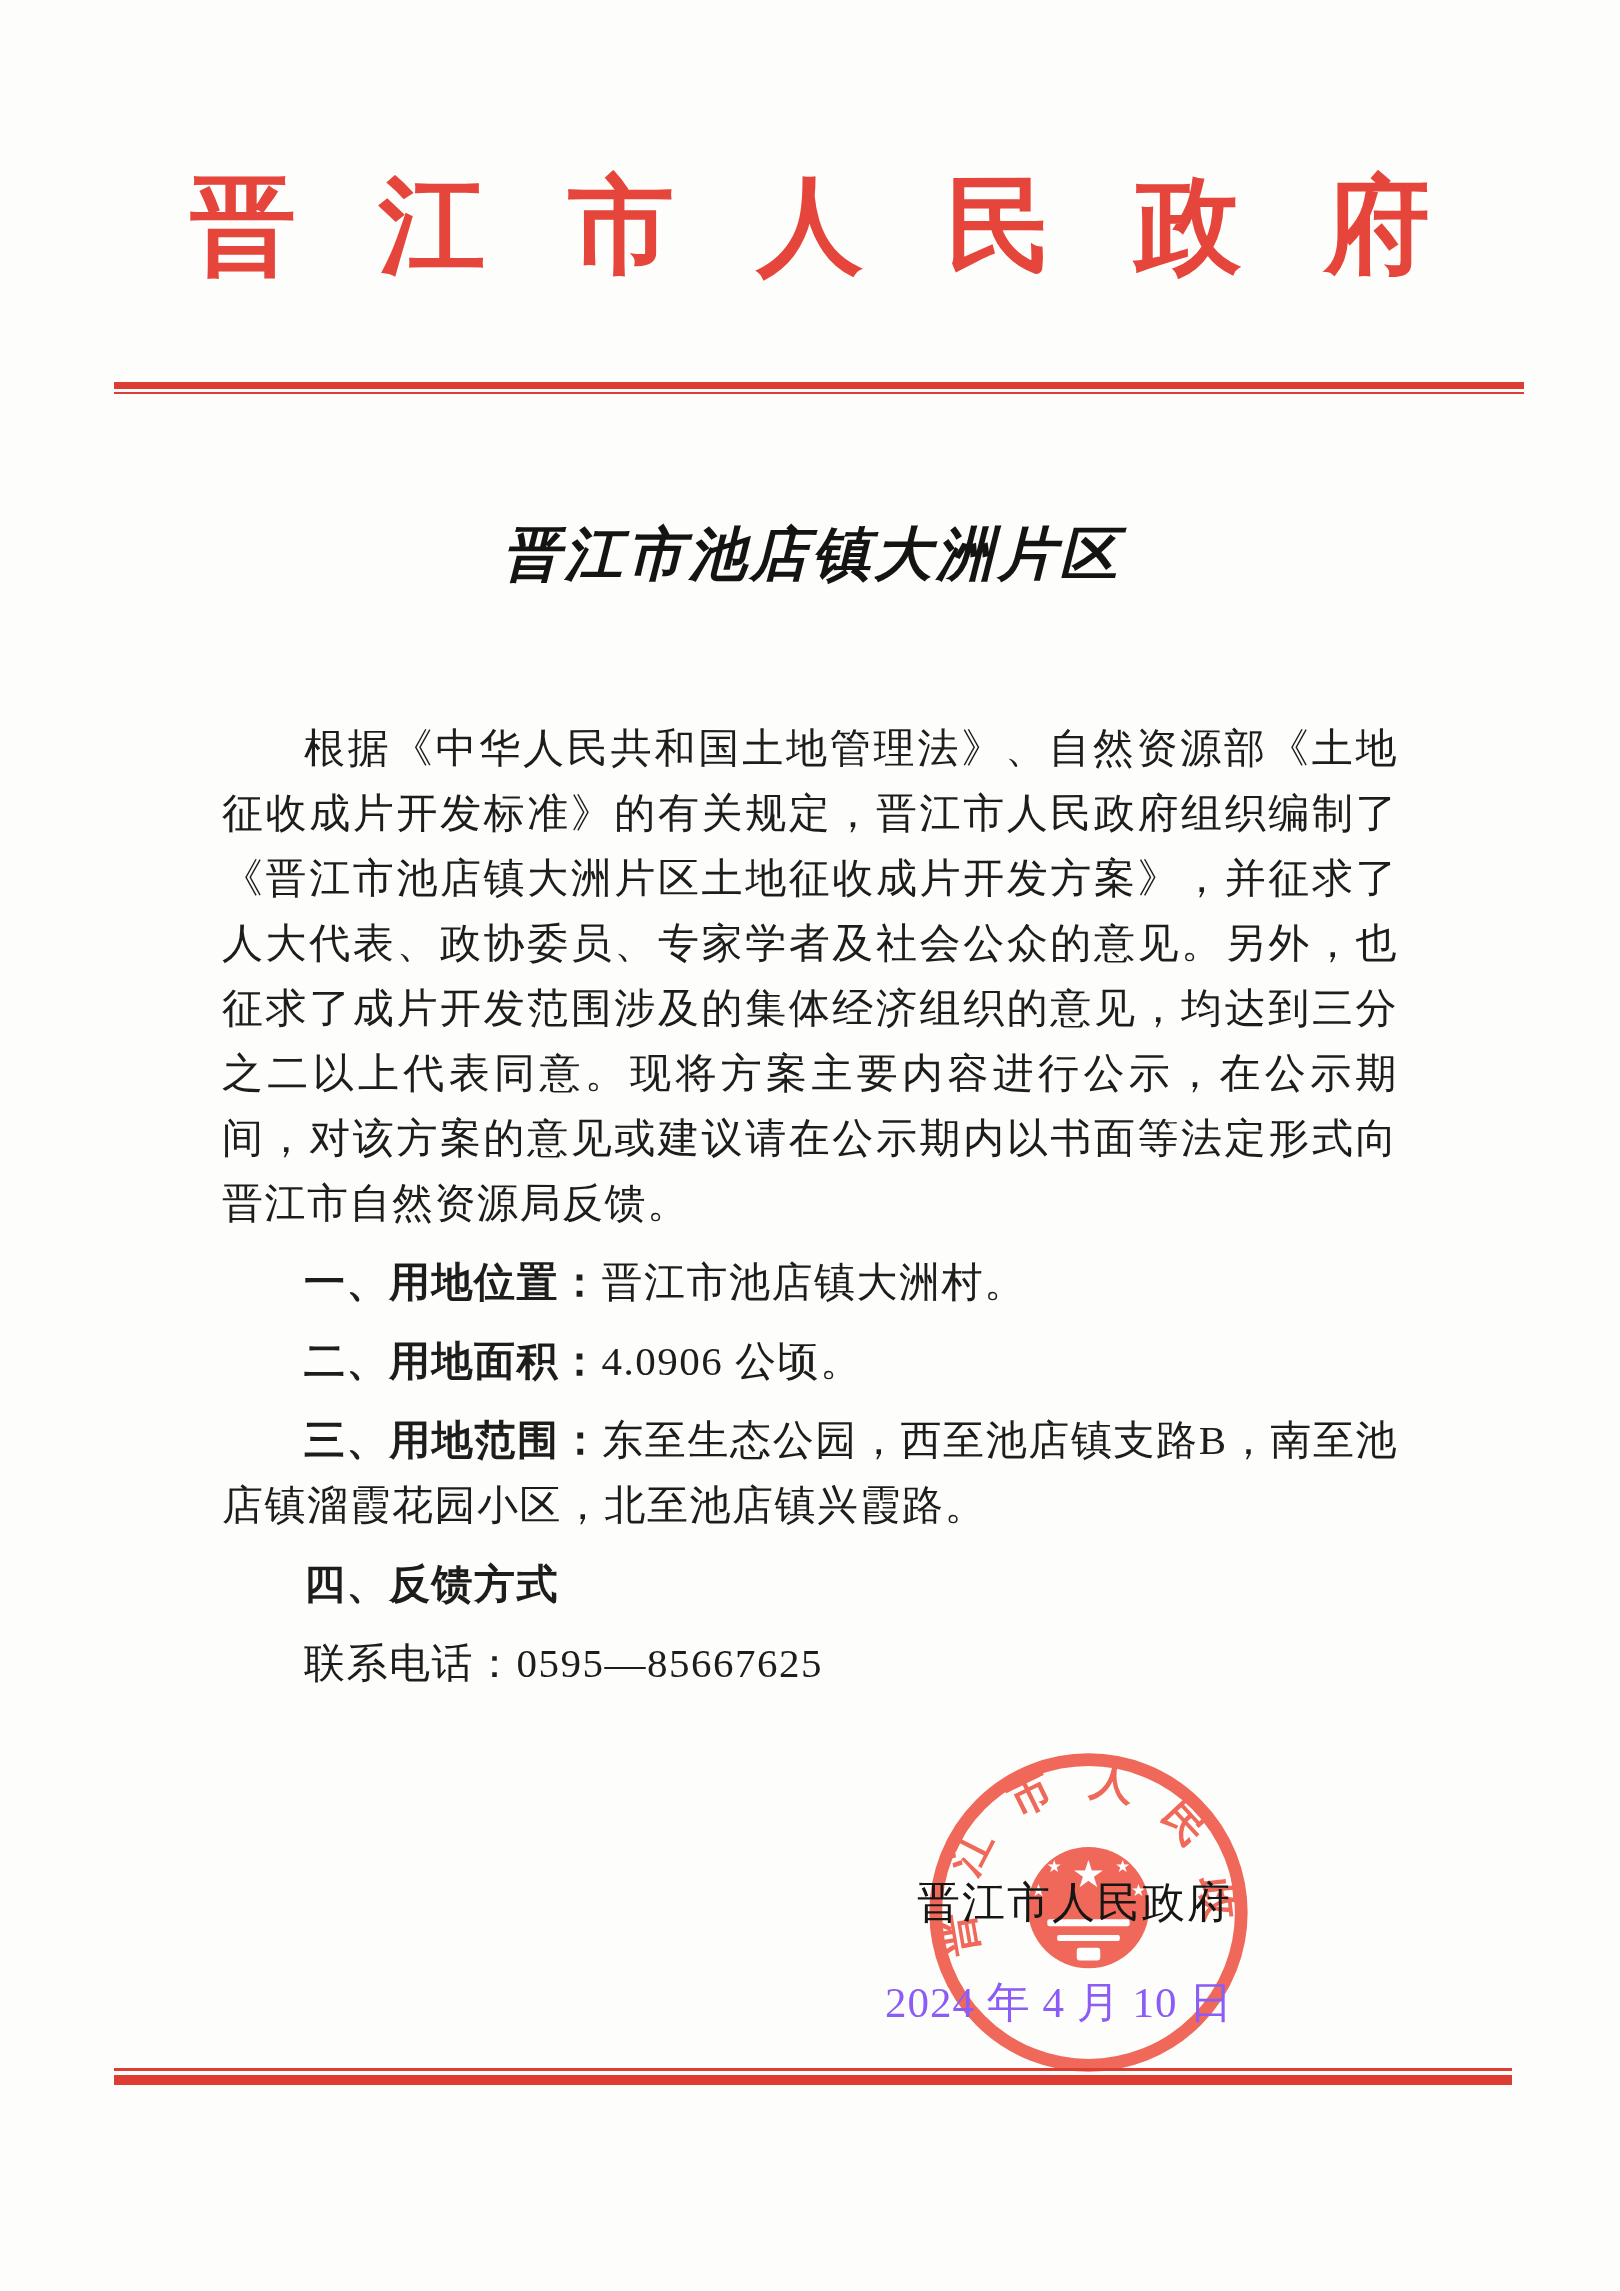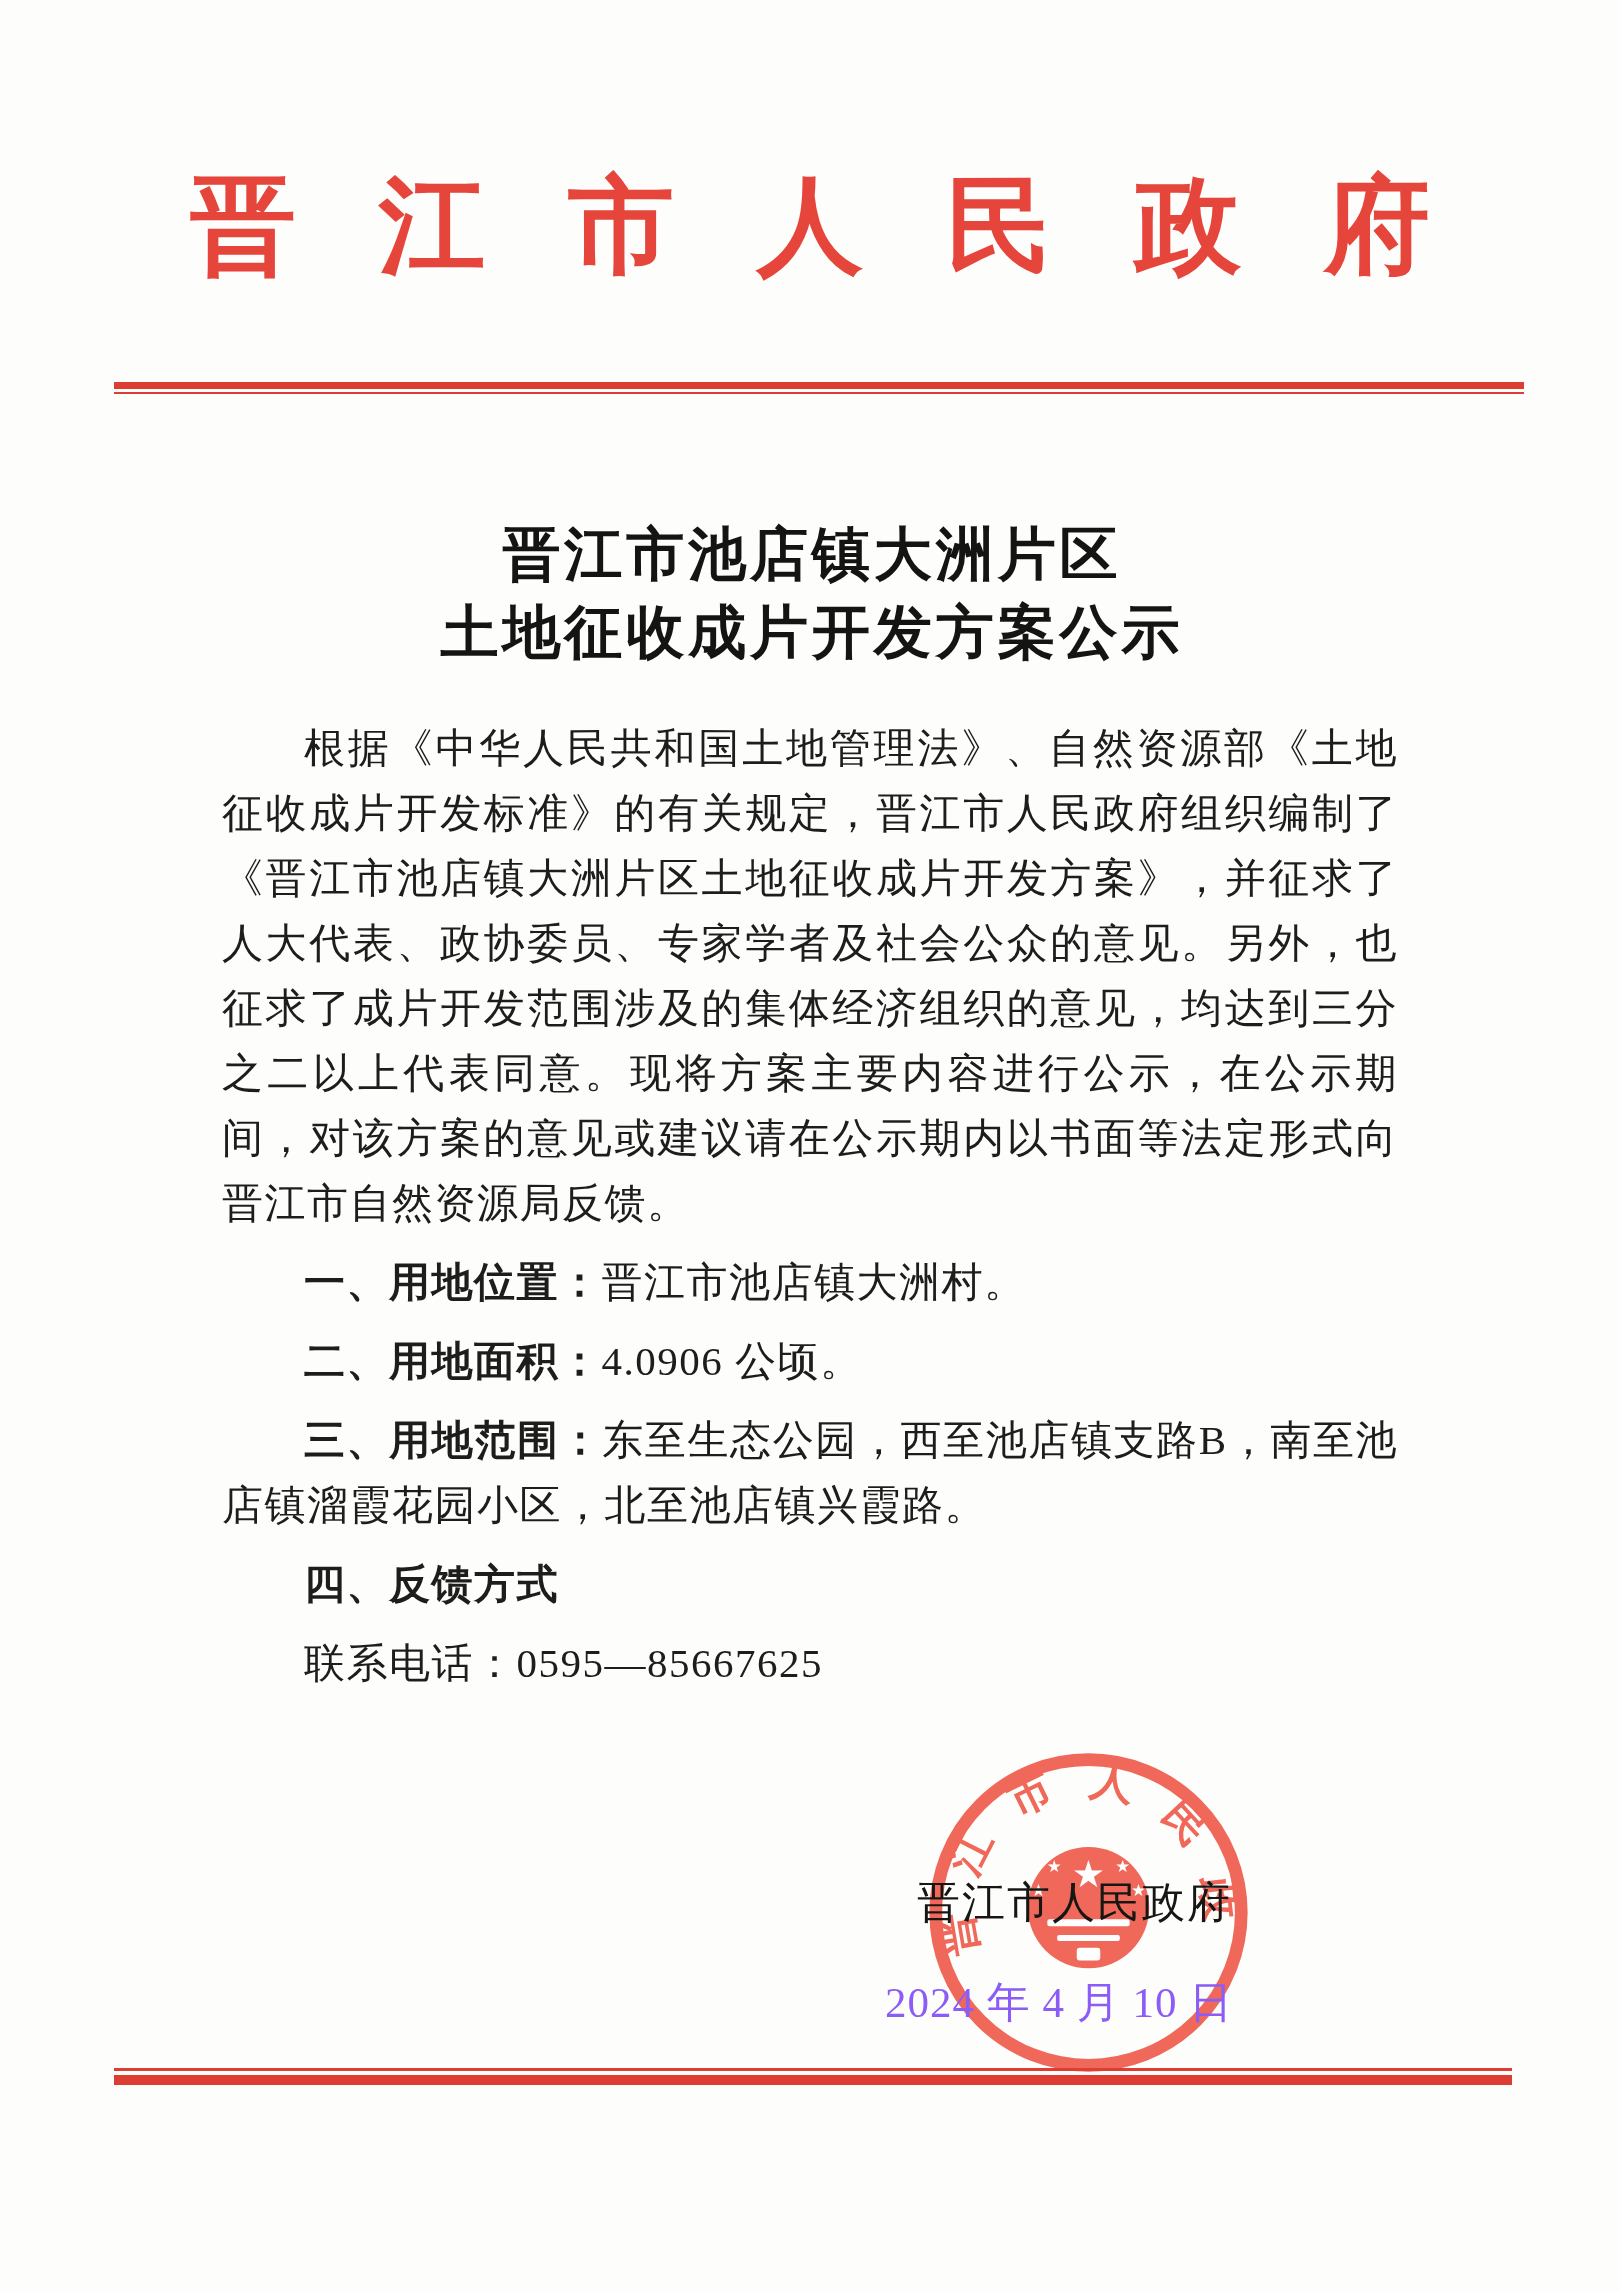--- a/index.html
+++ b/index.html
@@ -27,21 +27,21 @@
     white-space:nowrap;
   }
   .header-rule{position:absolute;top:382px;left:114px;right:96px;}
   .header-rule .thick{height:6.9px;background:var(--rule-red);}
   .header-rule .thin{height:2px;background:var(--rule-red);margin-top:2.9px;}
   
   .doc-title{
     position:absolute;top:516px;left:0;width:100%;
     text-align:center;color:#141412;
     font-size:58px;font-weight:bold;line-height:78px;
-    letter-spacing:3.9px;text-indent:3.9px;
+    letter-spacing:3.9px;text-indent:3.9px;font-style:italic;
   }
   
   .content{
     position:absolute;top:702px;left:208px;width:1204px;
     font-size:41px;line-height:65px;
     letter-spacing:1.5px;
     text-align:justify;
   }
   .content p{margin:14px;text-indent:2em;}
   .content .lead{font-weight:bold;}
@@ -75,21 +75,20 @@
 
   <div class="letterhead">晋江市人民政府</div>
 
   <div class="header-rule">
     <div class="thick"></div>
     <div class="thin"></div>
   </div>
 
   <div class="doc-title">
     <div>晋江市池店镇大洲片区</div>
-    <div>土地征收成片开发方案公示</div>
   </div>
 
   <div class="content">
     <p>根据《中华人民共和国土地管理法》、自然资源部《土地征收成片开发标准》的有关规定，晋江市人民政府组织编制了《晋江市池店镇大洲片区土地征收成片开发方案》，并征求了人大代表、政协委员、专家学者及社会公众的意见。另外，也征求了成片开发范围涉及的集体经济组织的意见，均达到三分之二以上代表同意。现将方案主要内容进行公示，在公示期间，对该方案的意见或建议请在公示期内以书面等法定形式向晋江市自然资源局反馈。</p>
 
     <p><span class="lead">一、用地位置：</span><span>晋江市池店镇大洲村。</span></p>
     <p><span class="lead">二、用地面积：</span><span>4.0906 公顷。</span></p>
     <p><span class="lead">三、用地范围：</span><span>东至生态公园，西至池店镇支路B，南至池店镇溜霞花园小区，北至池店镇兴霞路。</span></p>
     <p><span class="lead">四、反馈方式</span><span></span></p>
     <p><span class="lead"></span><span>联系电话：0595—85667625</span></p>

